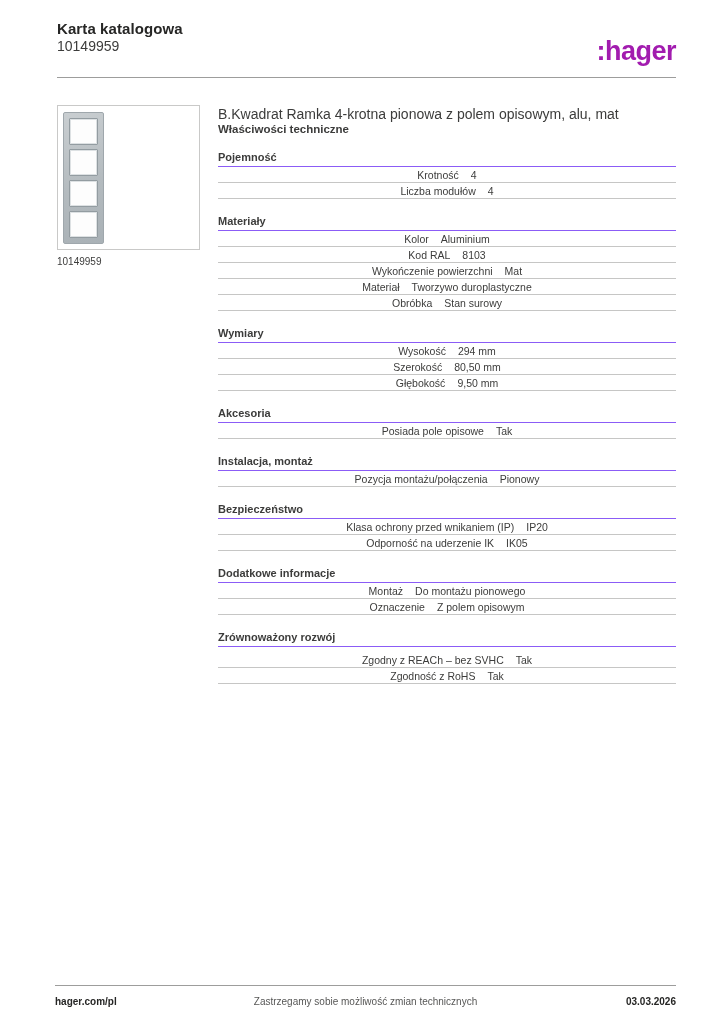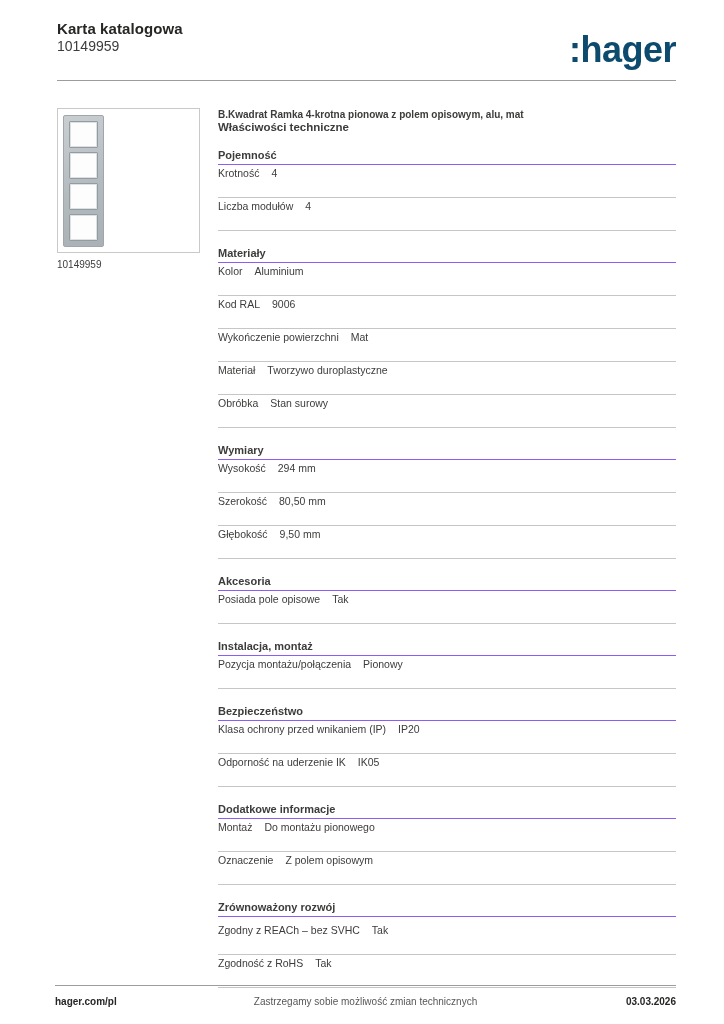--- a/index.html
+++ b/index.html
@@ -10,21 +10,21 @@
     margin:0 auto; overflow:hidden;
   }
 
   
   .header {
     display:flex; justify-content:space-between; align-items:flex-start;
     padding:19px 48px 0 57px;
   }
   .doc-title { font-size:15px; font-weight:bold; color:#262625; line-height:1.28; letter-spacing:0.1px; }
   .doc-code  { font-size:14px; color:#3c3c3b; line-height:1.28; }
-  .logo { font-size:36px; font-weight:bold; color:#0c4a6e; line-height:1; letter-spacing:-0.5px; margin-top:13px; }
+  .logo { font-size:27px; font-weight:bold; color:#a21caf; line-height:1; letter-spacing:-0.5px; margin-top:19px; }
   .header-rule { border-top:1px solid #9d9d9c; margin:12px 48px 0 57px; }
 
   
   .main { display:flex; padding:27px 48px 0 57px; align-items:flex-start; }
 
   .left-col { width:143px; margin-right:18px; flex-shrink:0; }
   .product-image-box {
     width:143px; height:145px; border:1px solid #c9c9c8; background:#fff;
     padding:6px 0 0 5px;
   }
@@ -36,32 +36,32 @@
   }
   .frame-opening {
     flex:1; background:#fdfdfd; border:1px solid #939c a1;
     border:1px solid #939ca1; border-radius:1px;
     box-shadow:inset 0 0 0 1px #dde1e3;
   }
   .image-caption { font-size:10px; color:#3c3c3b; margin-top:6px; }
 
   
   .content { flex:1; min-width:0; }
-  .product-title { font-size:10px; font-weight:bold; line-height:1.3; color:#3c3c3b; }
+  .product-title { font-size:14px; font-weight:normal; line-height:1.3; color:#3c3c3b; }
   .props-heading { font-size:11.5px; font-weight:bold; color:#3c3c3b; }
 
   .spec-section { margin-top:13px; }
   .section-title {
     font-size:11px; font-weight:bold; color:#3c3c3b;
     padding:3px 0 3px 0; border-bottom:1px solid #8b5cf6;
   }
   .section-sustain .section-title { margin-bottom:5px; }
   .spec-row {
-    display:flex; justify-content:flex-start; align-items:baseline;
-    font-size:10.5px; line-height:12px; padding:2px 0 18px 0;
+    display:flex; justify-content:center; align-items:baseline;
+    font-size:10.5px; line-height:12px; padding:2px 0 1px 0;
     border-bottom:1px solid #c6c6c5;
   }
   .spec-label { color:#3c3c3b; }
   .spec-value { color:#3c3c3b; text-align:right; white-space:nowrap; padding-left:12px; }
 
   
   .footer { position:absolute; left:55px; right:48px; bottom:17px; }
   .footer-rule { border-top:1px solid #9d9d9c; margin-bottom:10px; }
   .footer-row { display:flex; align-items:baseline; font-size:10px; }
   .footer-site { flex:1; font-weight:bold; color:#262625; text-decoration:none; }
@@ -113,21 +113,21 @@
       </div>
 
       <div class="spec-section">
         <h3 class="section-title">Materiały</h3>
         <div class="spec-row">
           <span class="spec-label">Kolor</span>
           <span class="spec-value">Aluminium</span>
         </div>
         <div class="spec-row">
           <span class="spec-label">Kod RAL</span>
-          <span class="spec-value">9006</span>
+          <span class="spec-value">8103</span>
         </div>
         <div class="spec-row">
           <span class="spec-label">Wykończenie powierzchni</span>
           <span class="spec-value">Mat</span>
         </div>
         <div class="spec-row">
           <span class="spec-label">Materiał</span>
           <span class="spec-value">Tworzywo duroplastyczne</span>
         </div>
         <div class="spec-row">

